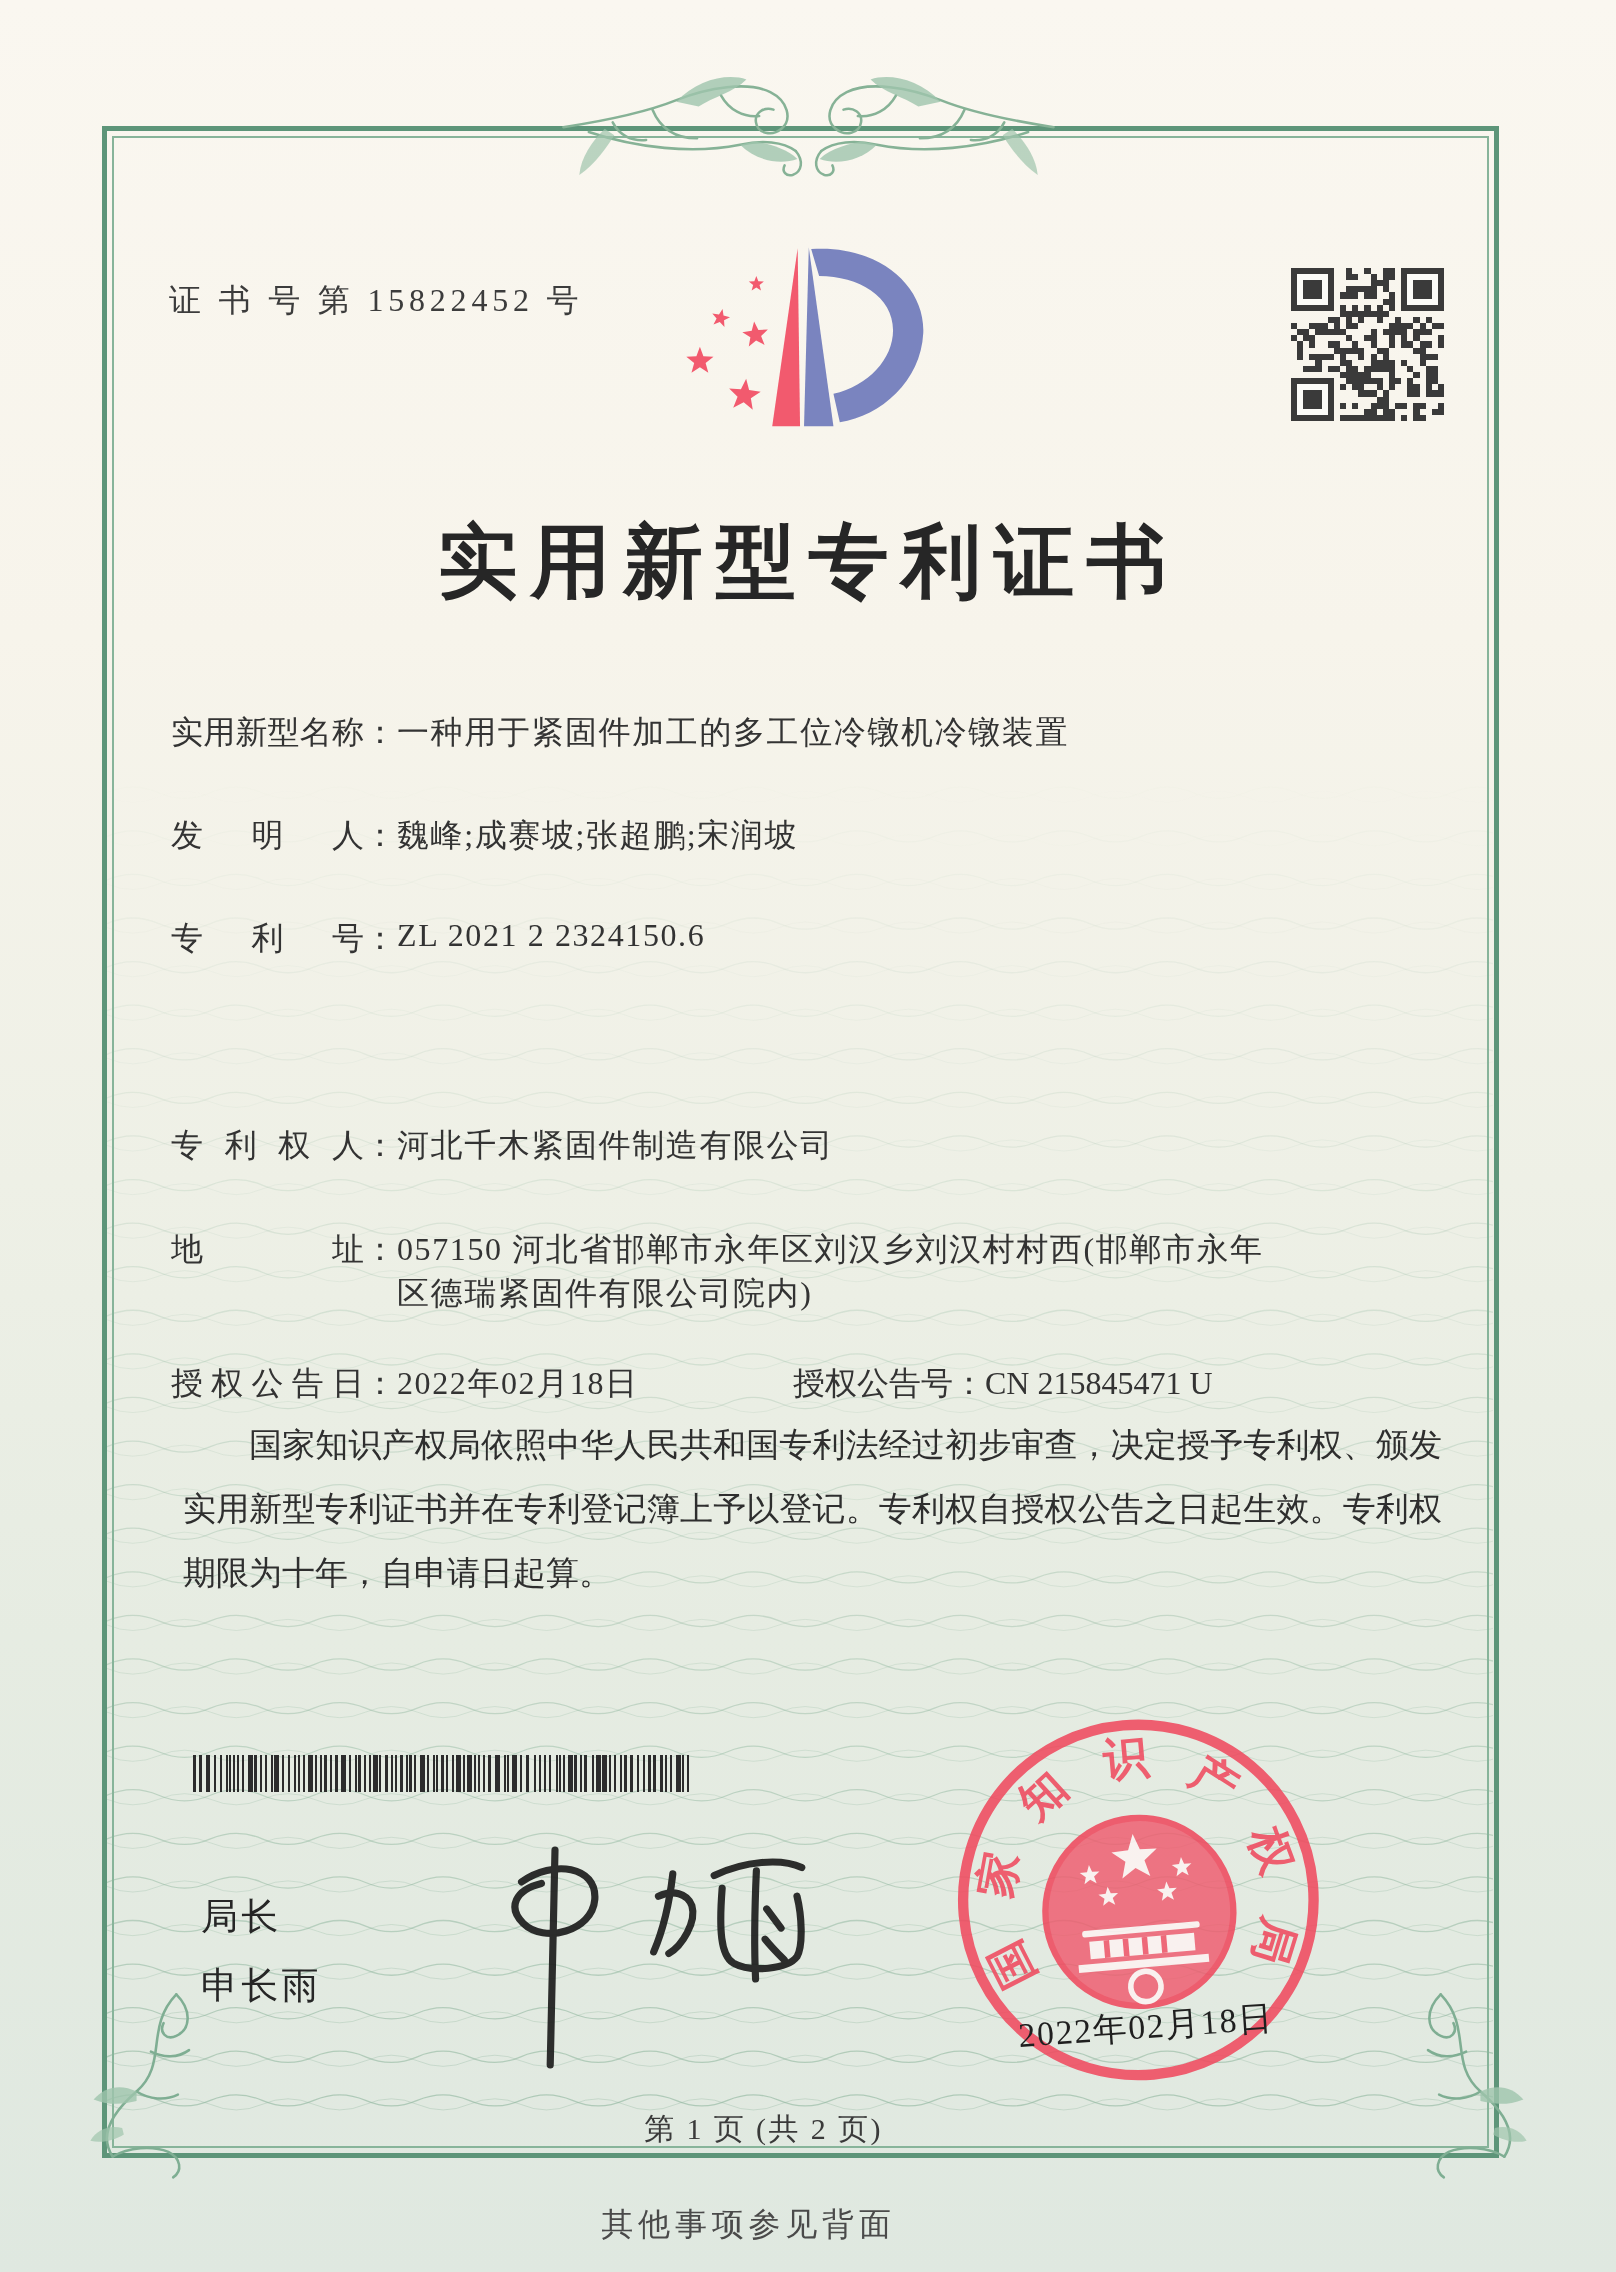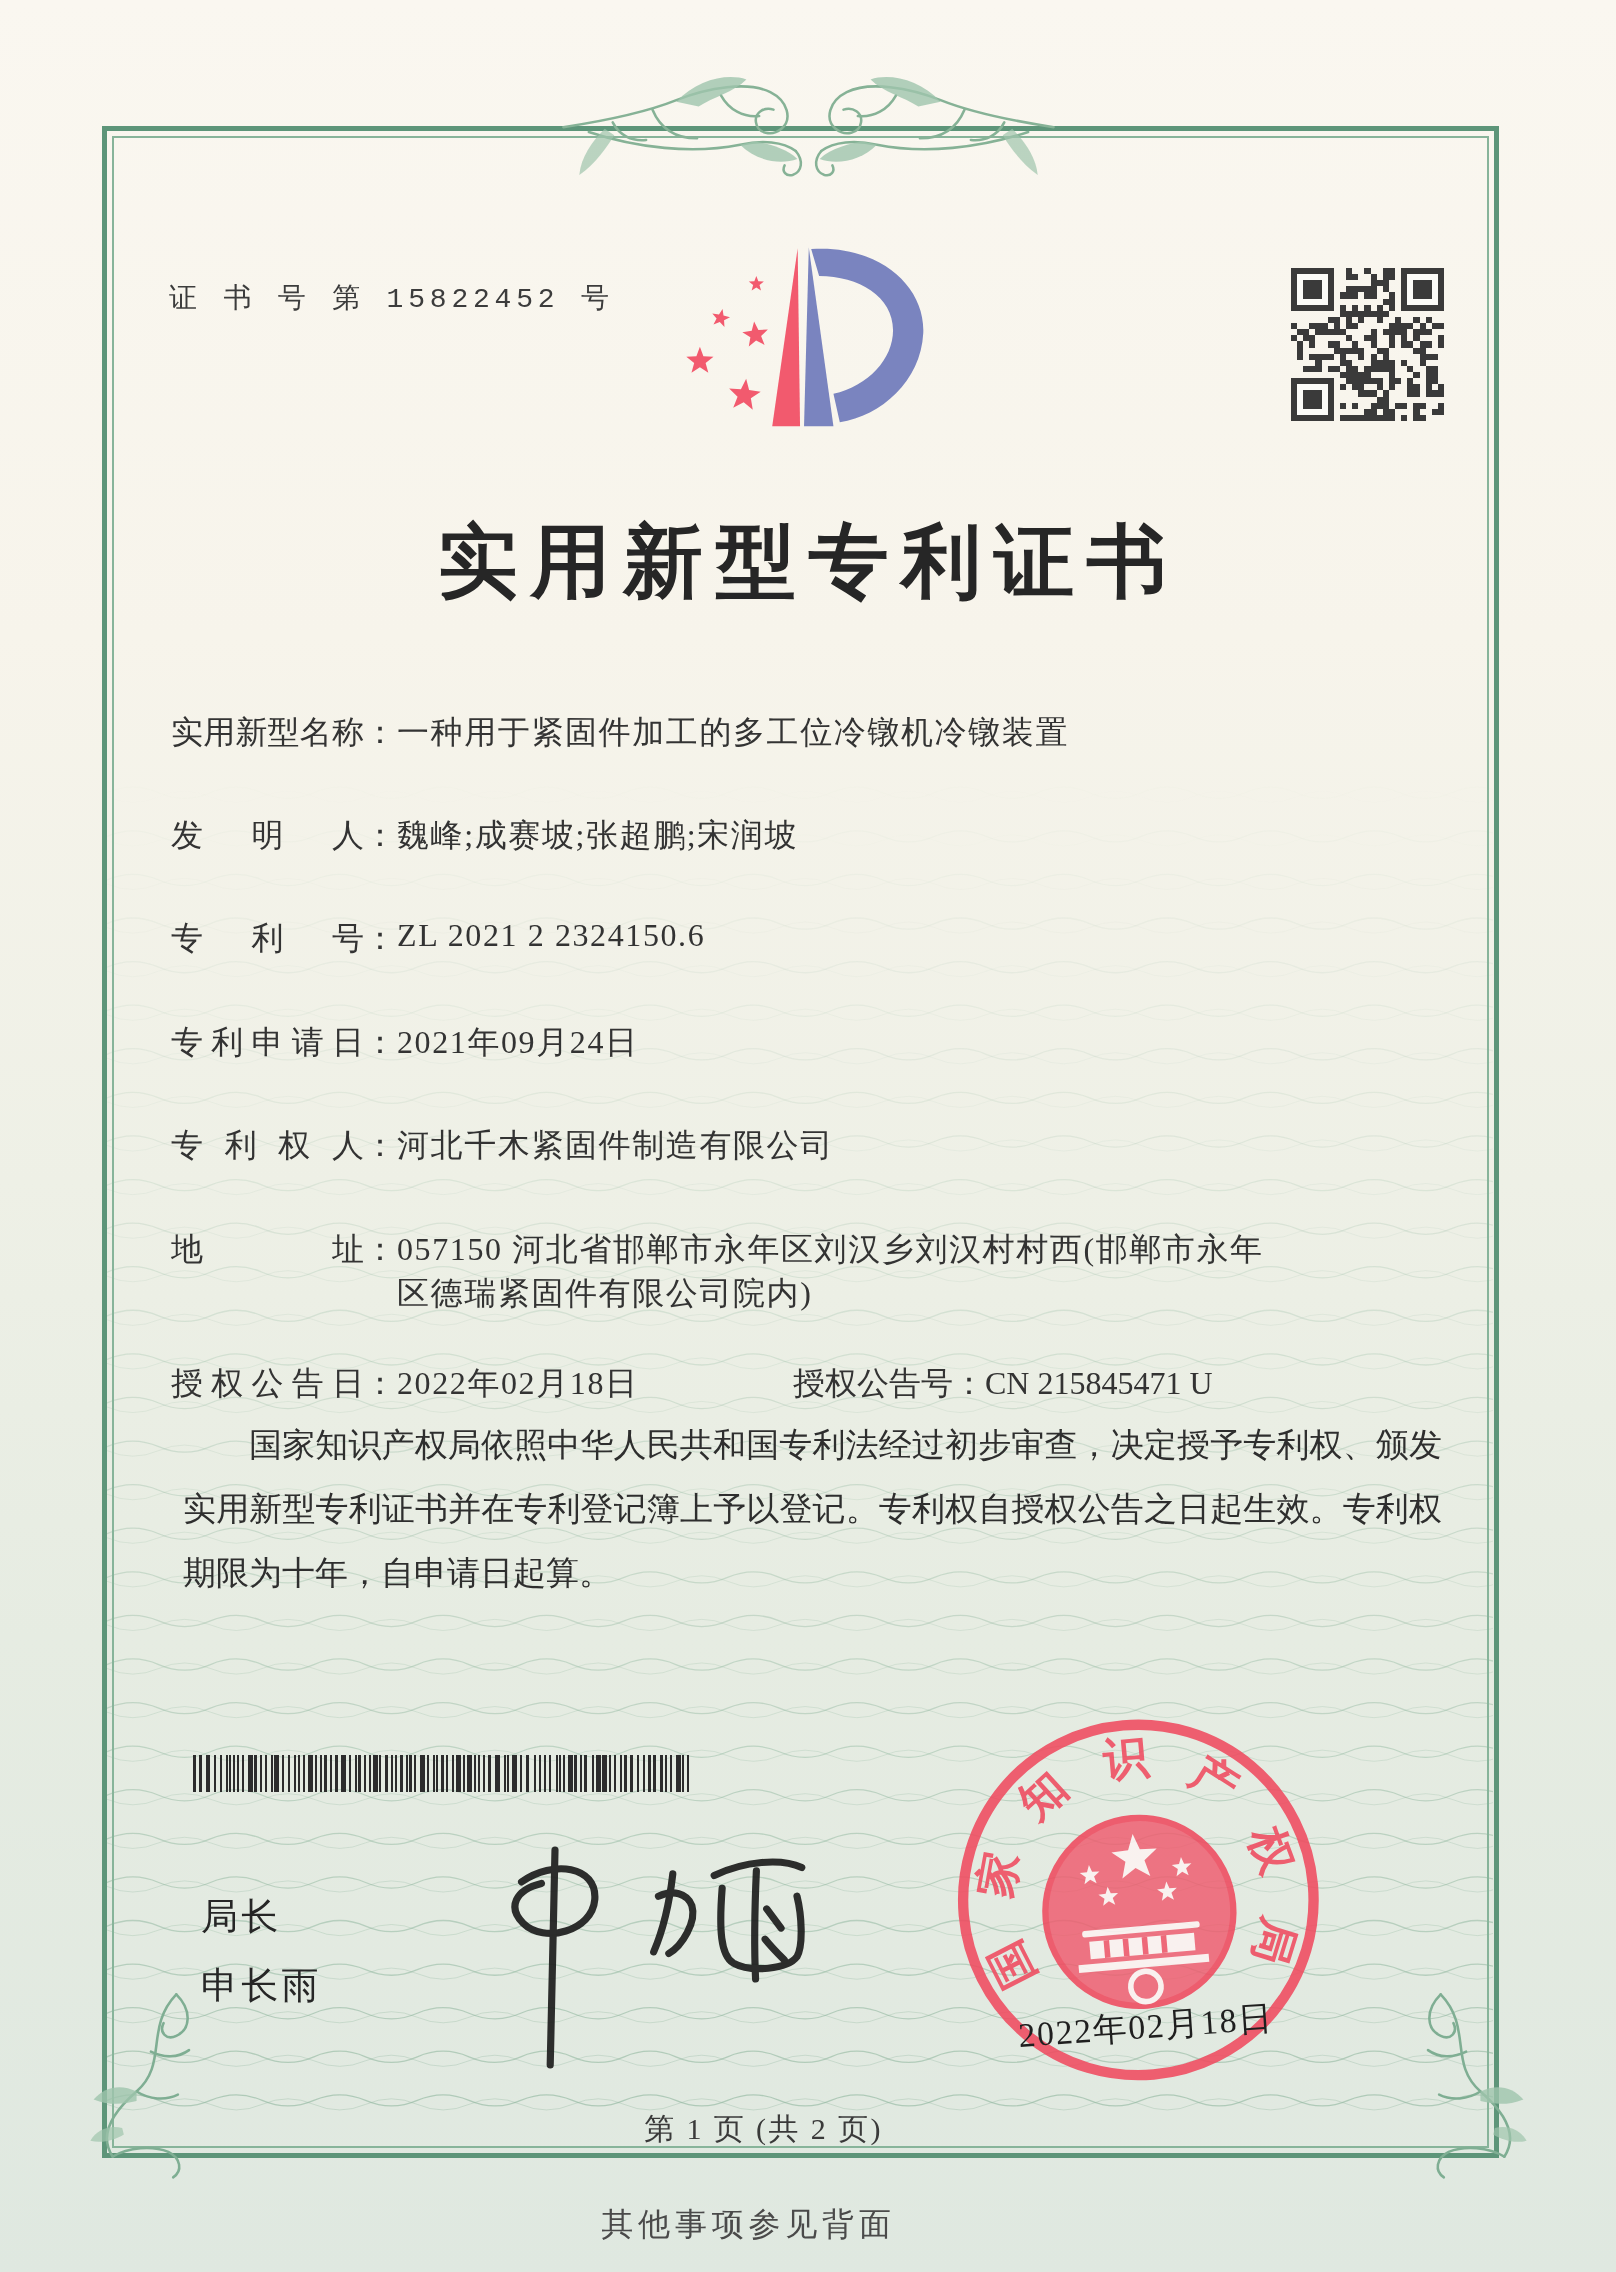--- a/index.html
+++ b/index.html
@@ -8,21 +8,21 @@
     background:linear-gradient(180deg,#faf7f0 0%,#f7f4eb 28%,#eef0e6 52%,#e6ece2 72%,#dfe8e0 100%);
     font-family:"Liberation Serif","DejaVu Serif",serif;color:#2f2f2f;
   }
   svg{display:block}
   .abs{position:absolute}
   
   .frame{position:absolute;left:102px;top:126px;width:1397px;height:2032px;
          border:5.6px solid #5d9579;box-sizing:border-box;}
   .frame-inner{position:absolute;inset:4.8px;border:2.4px solid #87b49a;}
   
-  .cert-no{left:169px;top:279px;font-size:28px;letter-spacing:4.8px;color:#3c3c3c;font-family:Liberation Mono, monospace;}
+  .cert-no{left:169px;top:279px;font-size:32px;letter-spacing:4.8px;color:#3c3c3c;}
   .title{left:0;width:1617px;top:509px;text-align:center;font-size:80px;font-weight:bold;
          letter-spacing:12.7px;color:#262626;}
   .field{left:171px;width:1297px;font-size:32px;color:#333;}
   .flabel{display:inline-block;width:193px;text-align:justify;text-align-last:justify;vertical-align:top;}
   .fcolon{display:inline-block;width:33px;vertical-align:top;}
   .fvalue{display:inline-block;vertical-align:top;letter-spacing:1.6px;max-width:1034px;}
   .fvalue.addr{width:875px;font-family:Liberation Serif, serif;}
   .grant-right{position:absolute;left:622px;top:0;white-space:nowrap;}
   .paras{left:167px;top:1397px;width:1291px;font-size:33px;line-height:64px;
          text-align:justify;color:#2e2e2e;}
@@ -388,23 +388,20 @@
     <span class="flabel">实用新型名称</span><span class="fcolon">：</span><span class="fvalue">一种用于紧固件加工的多工位冷镦机冷镦装置</span>
   </div>
 
   <div class="abs title">实用新型专利证书</div>
   <div class="abs field" style="top:814px">
     <span class="flabel">发明人</span><span class="fcolon">：</span><span class="fvalue">魏峰;成赛坡;张超鹏;宋润坡</span>
   </div>
   <div class="abs field" style="top:917px">
     <span class="flabel">专利号</span><span class="fcolon">：</span><span class="fvalue">ZL 2021 2 2324150.6</span>
   </div>
-  <div class="abs field" style="top:1021px">
-    <span class="flabel">专利申请日</span><span class="fcolon">：</span><span class="fvalue">2021年09月24日</span>
-  </div>
   <div class="abs field" style="top:1124px">
     <span class="flabel">专利权人</span><span class="fcolon">：</span><span class="fvalue">河北千木紧固件制造有限公司</span>
   </div>
   <div class="abs field" style="top:1228px">
     <span class="flabel">地址</span><span class="fcolon">：</span><span class="fvalue addr">057150 河北省邯郸市永年区刘汉乡刘汉村村西(邯郸市永年区德瑞紧固件有限公司院内)</span>
   </div>
   <div class="abs field" style="top:1362px">
     <span class="flabel">授权公告日</span><span class="fcolon">：</span><span class="fvalue">2022年02月18日</span>
     <span class="grant-right">
       <span>授权公告号</span><span>：</span><span>CN 215845471 U</span>

